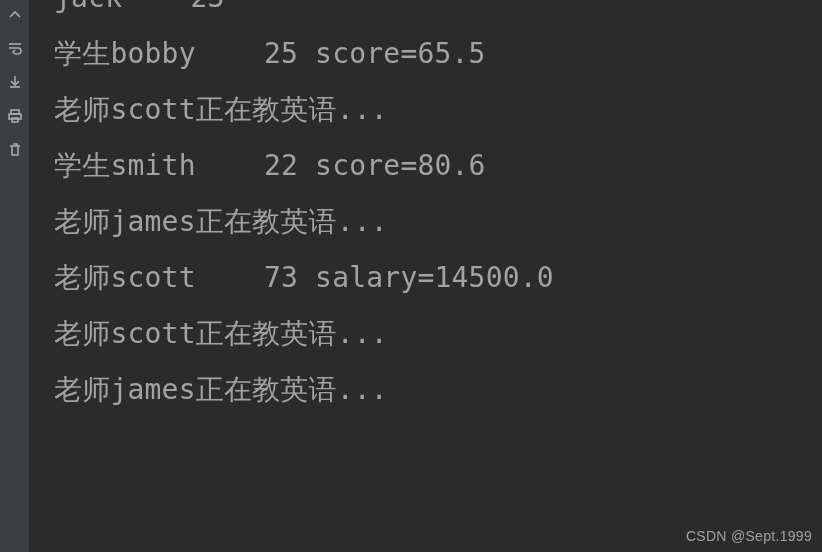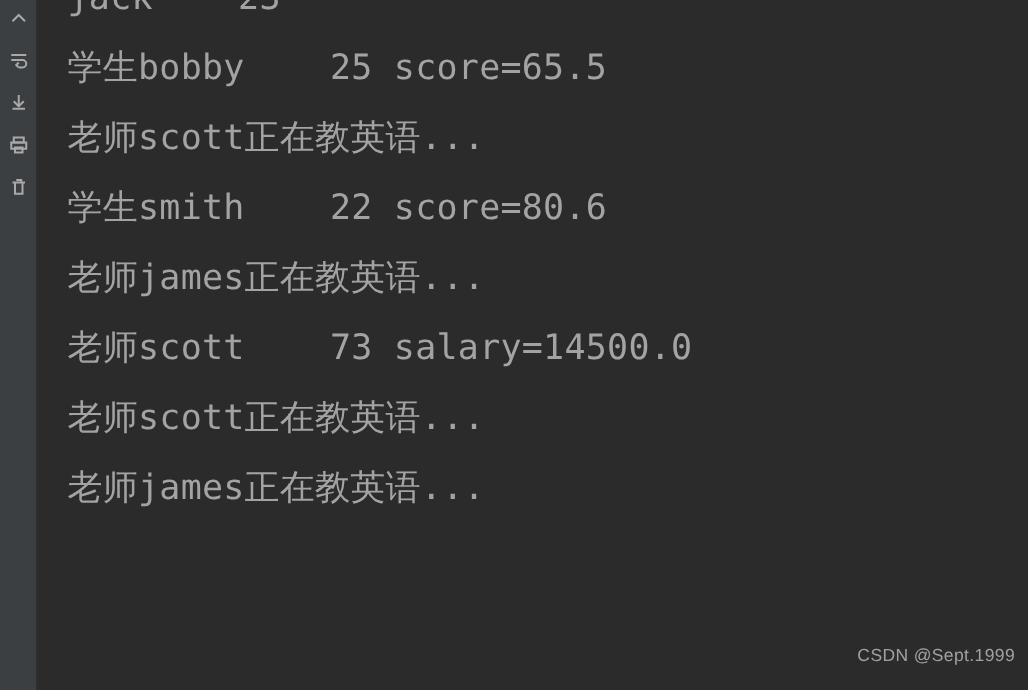--- a/index.html
+++ b/index.html
@@ -51,21 +51,21 @@
     line-height: 56px;
     white-space: pre;
     letter-spacing: 0.2px;
   }
   .line.top {
     margin-top: -30px;
   }
   .watermark {
     position: absolute;
     right: 10px;
-    bottom: 20px;
+    bottom: 8px;
     color: #c8c8c8;
     font-family: "Helvetica Neue", Arial, sans-serif;
     font-size: 14px;
     opacity: 0.75;
     letter-spacing: 0.3px;
   }
 </style>
 </head>
 <body>
 

